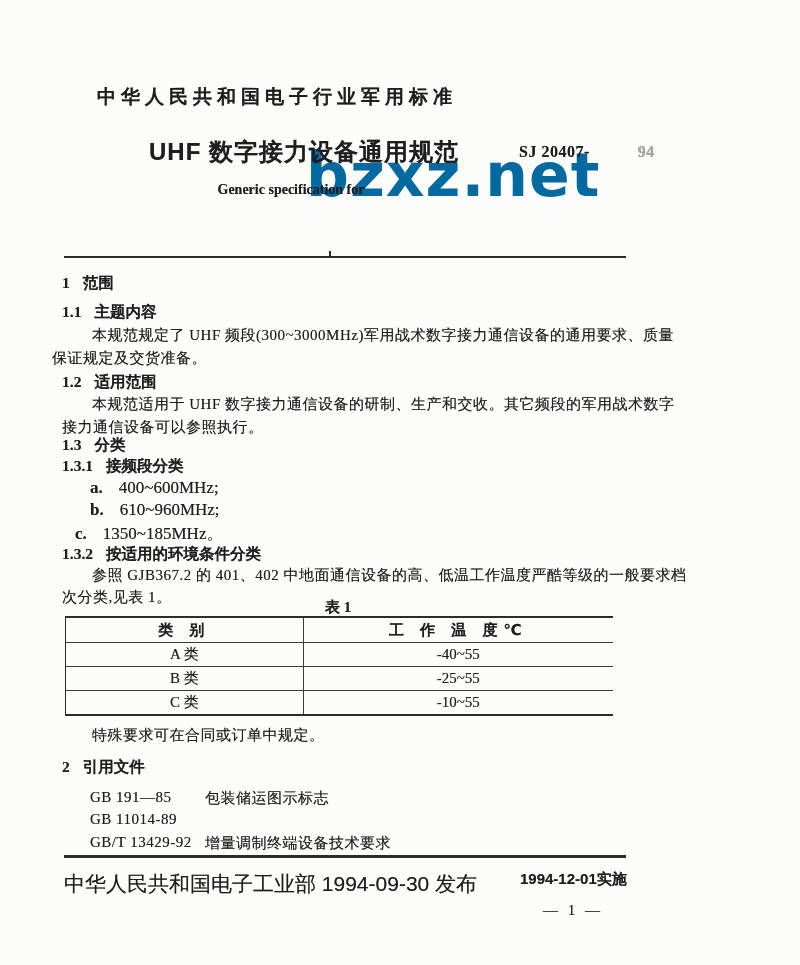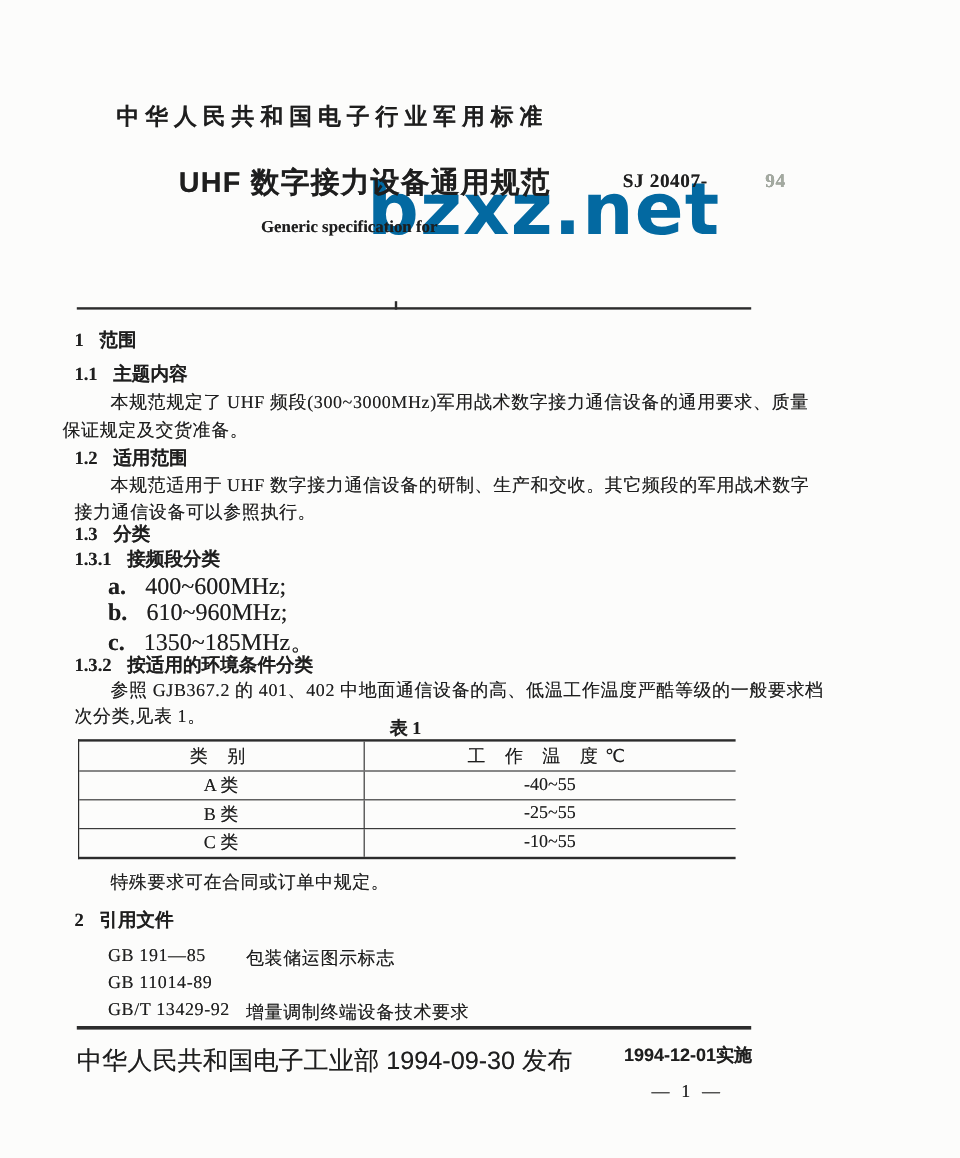--- a/index.html
+++ b/index.html
@@ -53,42 +53,42 @@
   .rule-bottom { left: 64px; top: 855px; width: 562px; height: 3px; }
 
   
   .h-sec {
     font-family: "Liberation Sans", "DejaVu Sans", sans-serif;
     font-weight: bold; font-size: 15.5px;
   }
   .h-sec .num { margin-right: 13px; font-family: "Liberation Serif", serif; }
   .body-line { font-size: 15px; letter-spacing: 0.5px; }
   .list-item .lbl { font-weight: bold; margin-right: 16px; }
-  .list-item { font-size: 20px; }
+  .list-item { font-size: 17px; }
 
   
   .tbl-caption { left: 288px; top: 598px; width: 100px; text-align: center;
                  font-weight: bold; font-size: 15px; }
   .tbl {
     left: 65px; top: 616px; width: 548px;
     border-top: 2px solid #2c2c2c;
     border-bottom: 2px solid #2c2c2c;
     border-left: 1.5px solid #2c2c2c;
   }
   .tbl-row { display: flex; height: 24px; border-top: 1.5px solid #3a3a3a; }
   .tbl-row:first-child { border-top: none; }
   .tbl-cell {
     display: flex; align-items: center; justify-content: center;
     font-size: 15px;
   }
   .tbl-cell.c1 { width: 238px; border-right: 1.5px solid #3a3a3a; }
   .tbl-cell.c2 { width: 310px; }
   .tbl-head .tbl-cell {
     font-family: "Liberation Sans", "DejaVu Sans", sans-serif;
-    font-weight: normal; letter-spacing: 6px;
+    font-weight: bold; letter-spacing: 6px;
   }
 
   
   .ref-code  { left: 90px; font-size: 15px; letter-spacing: 0.5px; }
   .ref-title { left: 205px; font-size: 15px; letter-spacing: 0.5px; }
 
   
   .footer-left {
     left: 64px; top: 870px;
     font-family: "Liberation Sans", "DejaVu Sans", sans-serif;
@@ -142,21 +142,21 @@
 
   <div class="abs h-sec txt" style="left:62px; top:456px;">
     <span class="num">1.3.1</span><span>接频段分类</span>
   </div>
   <div class="abs list-item txt" style="left:90px; top:478px;">
     <span class="lbl">a.</span><span>400~600MHz;</span>
   </div>
   <div class="abs list-item txt" style="left:90px; top:500px;">
     <span class="lbl">b.</span><span>610~960MHz;</span>
   </div>
-  <div class="abs list-item txt" style="left:90px; top:522px;text-align:center;">
+  <div class="abs list-item txt" style="left:75px; top:522px;text-align:center;">
     <span class="lbl">c.</span><span>1350~185MHz。</span>
   </div>
 
   <div class="abs h-sec txt" style="left:62px; top:544px;">
     <span class="num">1.3.2</span><span>按适用的环境条件分类</span>
   </div>
   <div class="abs body-line txt" style="left:92px; top:566px;">参照 GJB367.2 的 401、402 中地面通信设备的高、低温工作温度严酷等级的一般要求档</div>
   <div class="abs body-line txt" style="left:62px; top:588px;">次分类,见表 1。</div>
 
   <div class="abs tbl-caption txt">表 1</div>

